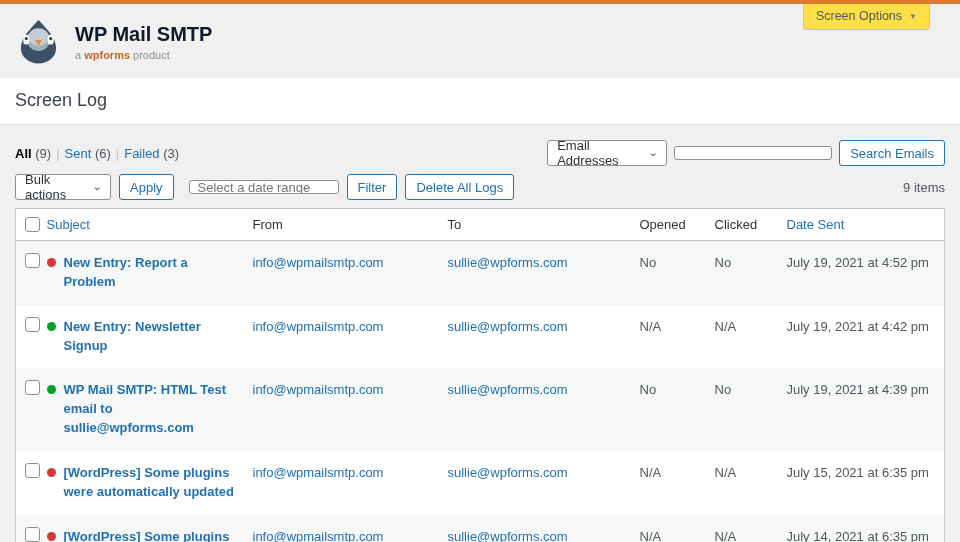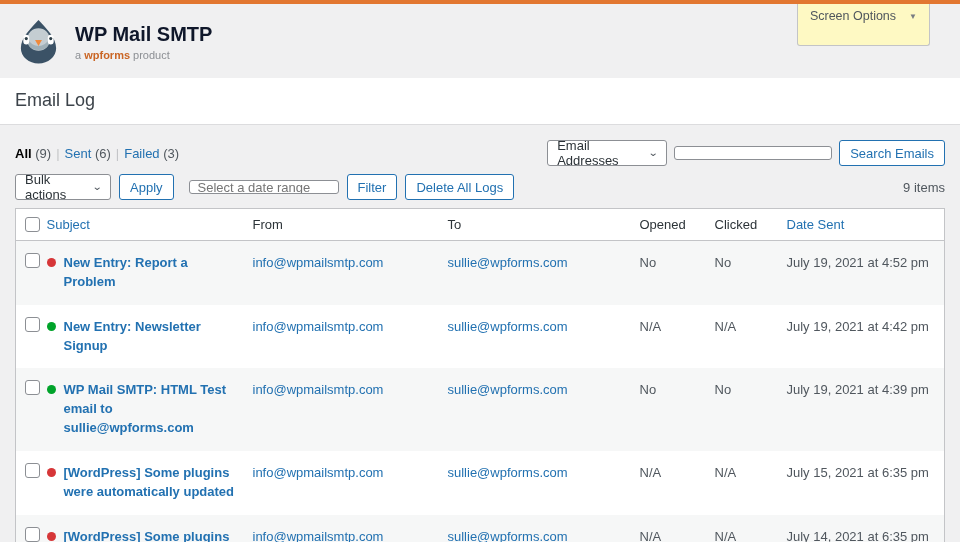--- a/index.html
+++ b/index.html
@@ -12,25 +12,25 @@
     position: relative;
   }
   a { text-decoration: none; cursor: pointer; }
 
   
   .topbar { height: 4px; background: #e27730; }
 
   
   .screen-options {
     position: absolute; top: 4px; right: 30px;
-    background: #fef9c3; border: 1px solid #c3c4c7; border-top: none;
+    background: #fde047; border: 1px solid #c3c4c7; border-top: none;
     border-radius: 0 0 3px 3px;
-    padding: 5px 12px 22px;
+    padding: 5px 12px 6px;
     color: #50575e; font-size: 12.5px;
-    display: flex; align-items: center; gap: 13px;
+    display: flex; align-items: center; gap: 7px;
     cursor: pointer; z-index: 5;
   }
   .screen-options .caret { font-size: 8px; color: #787c82; }
 
   
   .plugin-header {
     display: flex; align-items: center; gap: 13px;
     padding: 14px 15px 13px;
   }
   .logo-wrap { width: 47px; height: 47px; flex: none; }
@@ -148,21 +148,21 @@
     <div class="plugin-title">WP Mail SMTP</div>
     <div class="tagline">
       <span>a</span>
       <span class="brand">wpforms</span>
       <span>product</span>
     </div>
   </div>
 </div>
 
 <div class="page-title-bar">
-  <h1 class="page-title">Email Log</h1>
+  <h1 class="page-title">Screen Log</h1>
 </div>
 
 <div class="content">
 
   <div class="toolbar-top">
     <div class="views">
       <span class="view current"><a class="view-label">All</a> <span class="count">(9)</span></span><span class="sep">|</span><span class="view"><a class="view-label">Sent</a> <span class="count">(6)</span></span><span class="sep">|</span><span class="view"><a class="view-label">Failed</a> <span class="count">(3)</span></span>
     </div>
     <div class="search-group">
       <div class="fake-select" style="width:120px;">

